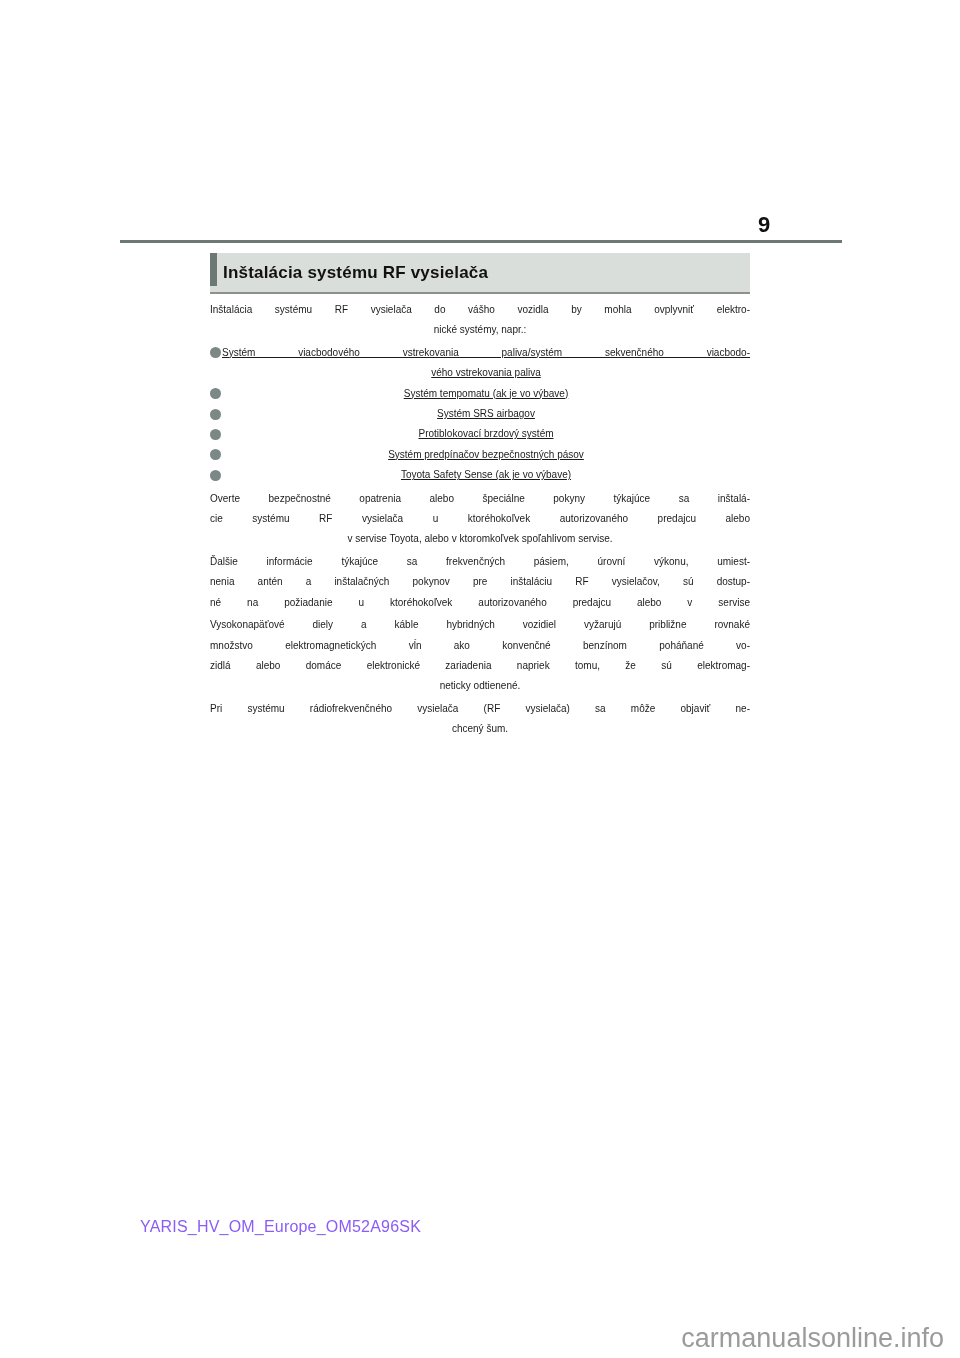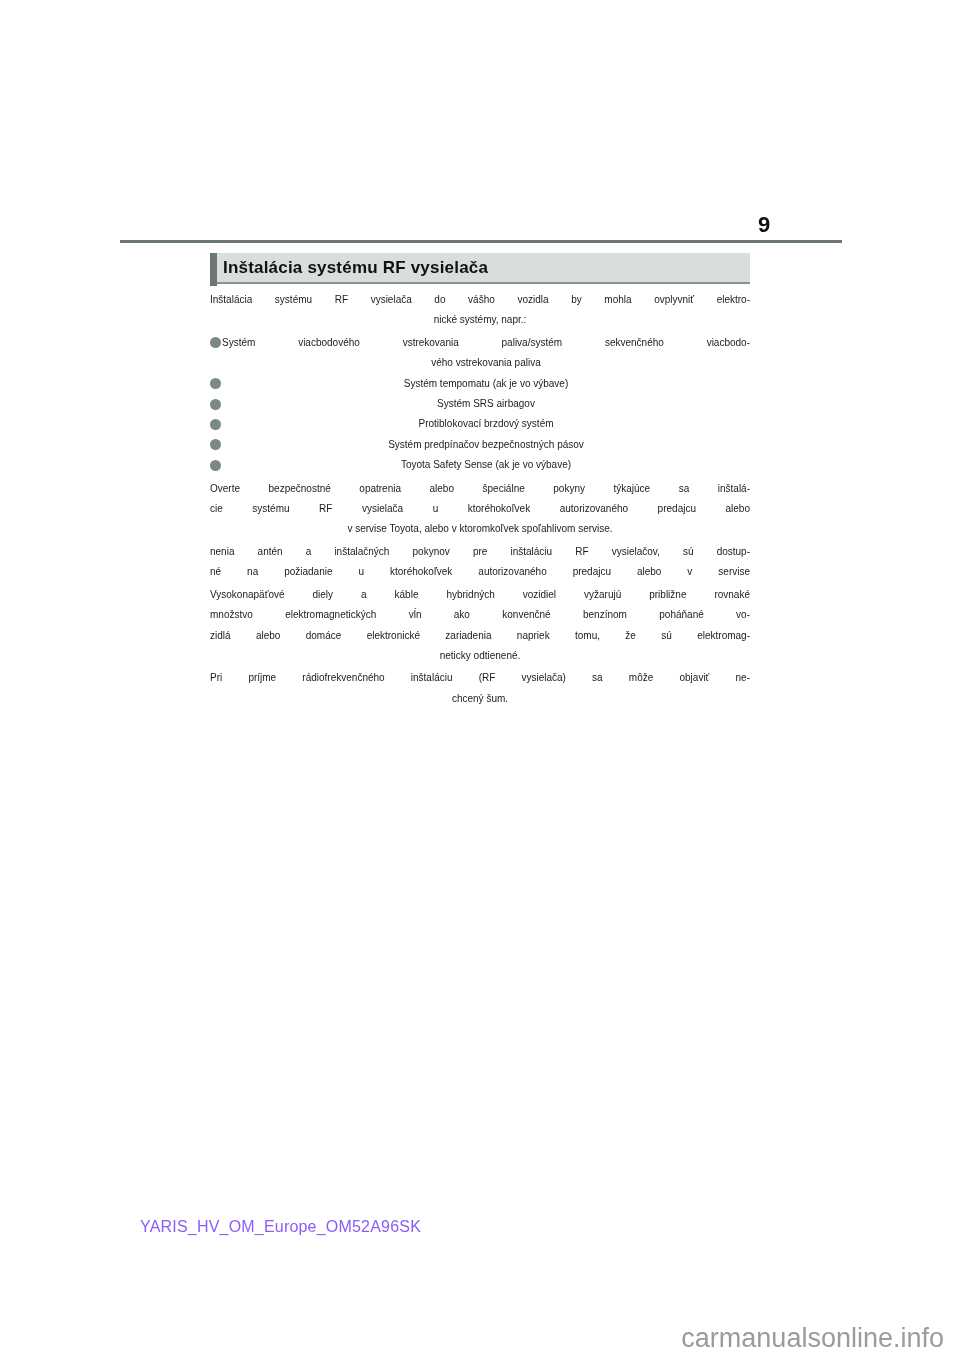--- a/index.html
+++ b/index.html
@@ -32,21 +32,21 @@
     background: var(--rule, #6d7774);
   }
   .content {
     position: absolute;
     left: 210px;
     top: 253px;
     width: 540px;
   }
   .section-header {
     position: relative;
-    height: 31px;
+    height: 41px;
     background: var(--heading-bg, #dadeda);
     border-bottom: 2px solid var(--heading-border, #8b928e);
     margin-bottom: 6px;
   }
   .section-accent {
     position: absolute;
     left: 0;
     top: 0;
     width: 7px;
     height: 33px;
@@ -64,21 +64,21 @@
     white-space: nowrap;
   }
   .body-text { font-size: 10px; line-height: 20.4px; }
   .para { margin-bottom: 2px; }
   .line { text-align: center; }
   .line.j {
     text-align: justify;
     text-align-last: justify;
     text-justify: inter-word;
   }
-  .bullet-list { list-style: none; margin-bottom: 3px; }
+  .bullet-list { list-style: none; margin-bottom: 3px; text-decoration: underline; }
   .bullet-item { position: relative; padding-left: 12px; }
   .bullet-dot {
     position: absolute;
     left: 0;
     top: 4.5px;
     width: 11px;
     height: 11px;
     border-radius: 50%;
     background: var(--bullet, #7b8885);
   }
@@ -161,33 +161,34 @@
         </li>
       </ul>
 
       <div class="para">
         <div class="line j">Overte bezpečnostné opatrenia alebo špeciálne pokyny týkajúce sa inštalá-</div>
         <div class="line j">cie systému RF vysielača u ktoréhokoľvek autorizovaného predajcu alebo</div>
         <div class="line">v servise Toyota, alebo v ktoromkoľvek spoľahlivom servise.</div>
       </div>
 
       <div class="para">
+        <div class="line j">Ďalšie informácie týkajúce sa frekvenčných pásiem, úrovní výkonu, umiest-</div>
         <div class="line j">nenia antén a inštalačných pokynov pre inštaláciu RF vysielačov, sú dostup-</div>
         <div class="line j">né na požiadanie u ktoréhokoľvek autorizovaného predajcu alebo v servise</div>
       </div>
 
       <div class="para">
         <div class="line j">Vysokonapäťové diely a káble hybridných vozidiel vyžarujú približne rovnaké</div>
         <div class="line j">množstvo elektromagnetických vĺn ako konvenčné benzínom poháňané vo-</div>
         <div class="line j">zidlá alebo domáce elektronické zariadenia napriek tomu, že sú elektromag-</div>
         <div class="line">neticky odtienené.</div>
       </div>
 
       <div class="para">
-        <div class="line j">Pri príjme rádiofrekvenčného inštaláciu (RF vysielača) sa môže objaviť ne-</div>
+        <div class="line j">Pri systému rádiofrekvenčného vysielača (RF vysielača) sa môže objaviť ne-</div>
         <div class="line">chcený šum.</div>
       </div>
 
     </div>
   </div>
 
   <div class="doc-code">YARIS_HV_OM_Europe_OM52A96SK</div>
   <div class="watermark">carmanualsonline.info</div>
 
 </div>

